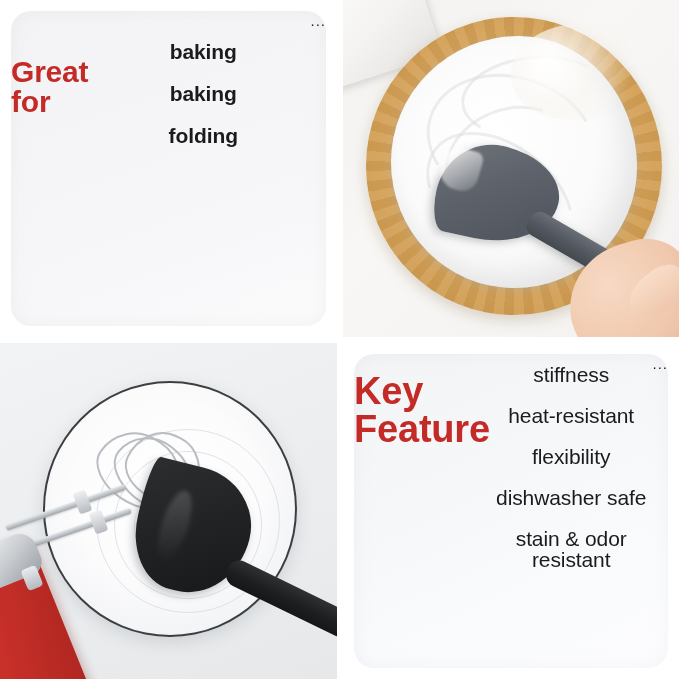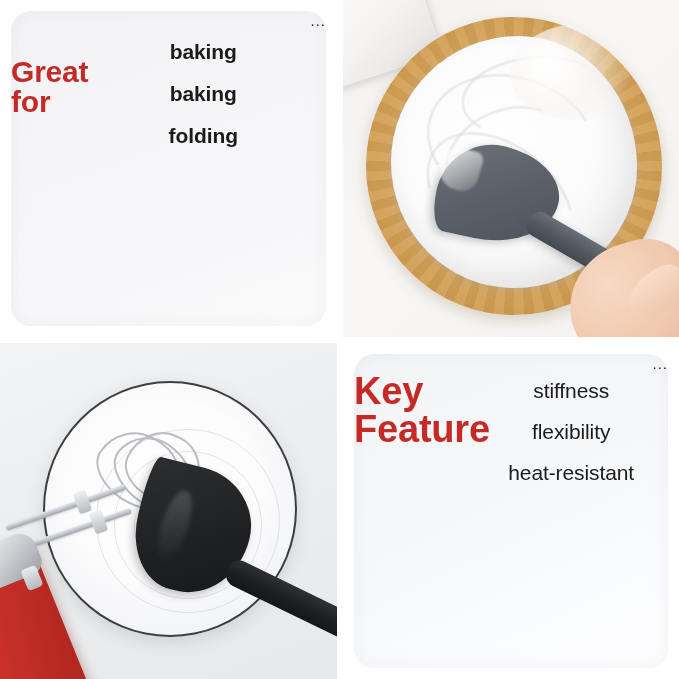--- a/index.html
+++ b/index.html
@@ -78,21 +78,21 @@
   }
   .panel-list li {
     color: #1b1b1b;
     font-size: 21px;
     line-height: 1;
     font-weight: 400;
     letter-spacing: -0.1px;
   }
   .list-great { margin-top: 30px; }
   .list-great li { margin-bottom: 21px; font-weight: bold; }
-  .list-key { margin-top: 26px; }
+  .list-key { margin-top: 10px; }
   .list-key li { margin-bottom: 20px; }
 
   .panel-ellipsis {
     color: #1b1b1b;
     font-size: 15px;
     line-height: 1;
     letter-spacing: 1px;
     margin-top: 2px;
   }
 
@@ -492,22 +492,24 @@
 
   <div class="quad quad-br">
     <div class="text-panel">
       <div class="panel-card lighter">
         <div class="panel-inner">
 
           <div class="panel-title title-key">Key Feature</div>
 
           <ul class="panel-list list-key">
             <li>stiffness</li>
+            <li>heat-resistant</li>
             <li>flexibility</li>
-            <li>heat-resistant</li>
+            <li>dishwasher safe</li>
+            <li>stain &amp; odor resistant</li>
           </ul>
 
           <div class="panel-ellipsis">...</div>
         </div>
       </div>
     </div>
   </div>
 
 </div>
 

